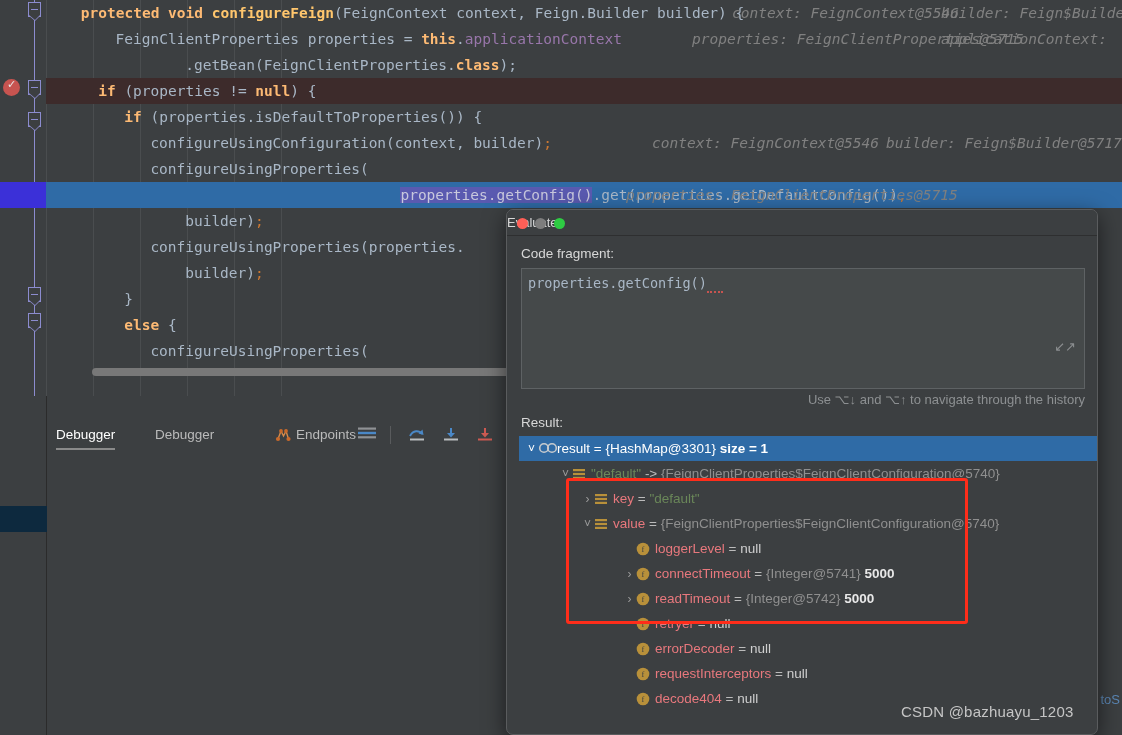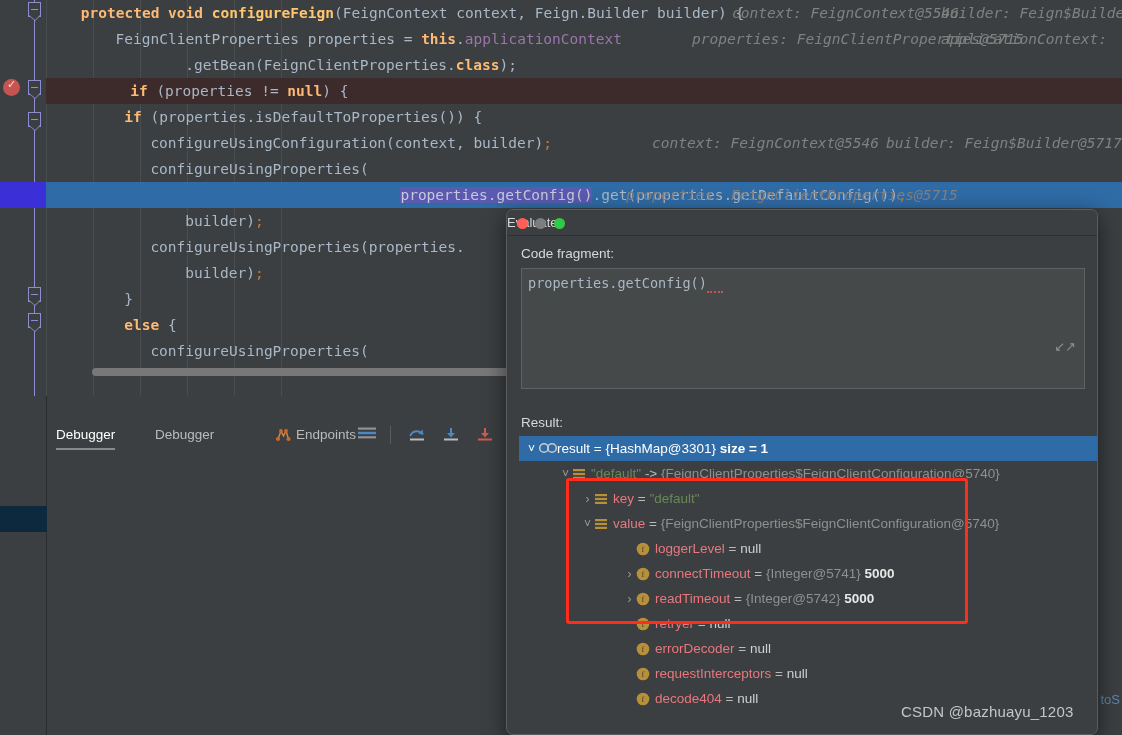--- a/index.html
+++ b/index.html
@@ -53,21 +53,21 @@
   }
 
   #codearea {
     position: absolute; left: 46px; top: 0; width: 1076px; height: 396px;
     font-family: "DejaVu Sans Mono", monospace; font-size: 14.5px;
   }
   .cline {
     position: relative; height: 26px; line-height: 26px; white-space: pre;
     color: #a9b7c6;
   }
-  .cline.bpline { background: #3d2b2b; padding-left: 32px; }
+  .cline.bpline { background: #3d2b2b; }
   .cline.curline { background: #2f6ba6; text-align: center; }
   
   .col-guides { position: absolute; left: 0; top: 0; width: 1076px; height: 396px; pointer-events: none; }
   .col-guides span {
     position: absolute; top: 0; width: 1px; height: 396px; background: #4a4d4f;
   }
   .kw      { color: #fdba74; font-weight: bold; }
   .mname   { color: #ffc66d; font-weight: bold; }
   .plain   { color: #a9b7c6; }
   .fieldp  { color: #9876aa; }
@@ -297,20 +297,21 @@
     <div id="dlg-title">Evaluate</div>
     <div class="tlbtn" id="tl-close"></div>
     <div class="tlbtn" id="tl-min"></div>
     <div class="tlbtn" id="tl-max"></div>
 
     <div id="cf-label">Code fragment:</div>
     <div id="cf-box">
       <div id="cf-text"><span>properties.getConfig()</span><span class="squig">&nbsp;&nbsp;</span></div>
       <div id="cf-expand">↙↗</div>
     </div>
+    <div id="hist-hint">Use ⌥↓ and ⌥↑ to navigate through the history</div>
     <div id="res-label">Result:</div>
     <div id="res-tree">
         <div class="rrow selected" style="top: 0px;"><span style="display:inline-block;width:6px"></span><span class="arrow">˅</span><span class="ico-obj"><svg width="20" height="12" viewBox="0 0 20 12">
               <circle cx="6" cy="6" r="4.3" stroke="#c6cace" stroke-width="1.6" fill="none"></circle>
               <circle cx="14" cy="6" r="4.3" stroke="#c6cace" stroke-width="1.6" fill="none"></circle>
             </svg></span><span class="vname">result </span><span class="veq">= </span><span class="vtype">{HashMap@3301} </span><span class="vval">size = 1</span></div>
         <div class="rrow" style="top: 25px;"><span style="display:inline-block;width:40px"></span><span class="arrow">˅</span><span class="ico-obj"><svg width="14" height="14" viewBox="0 0 14 14">
               <rect x="1" y="2" width="12" height="2.2" fill="#b8903a"></rect>
               <rect x="1" y="5.9" width="12" height="2.2" fill="#b8903a"></rect>
               <rect x="1" y="9.8" width="12" height="2.2" fill="#b8903a"></rect>

